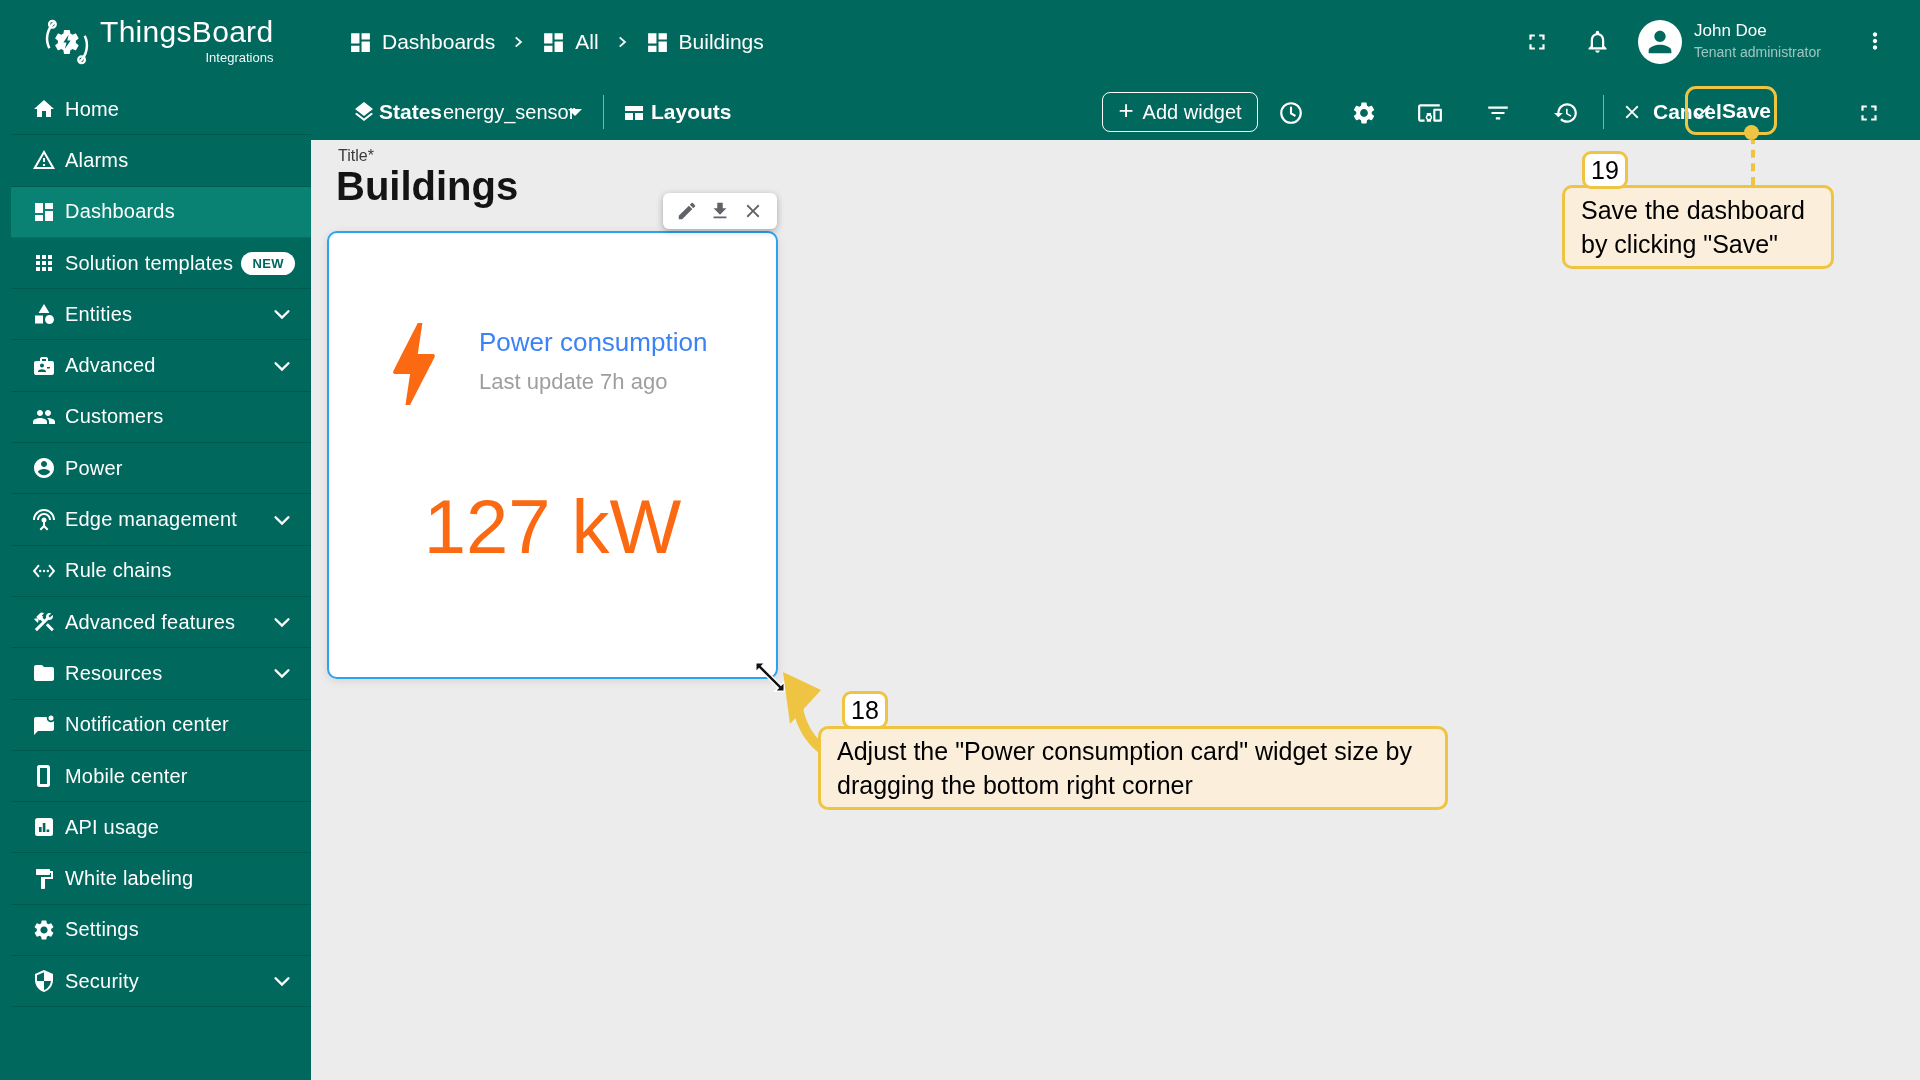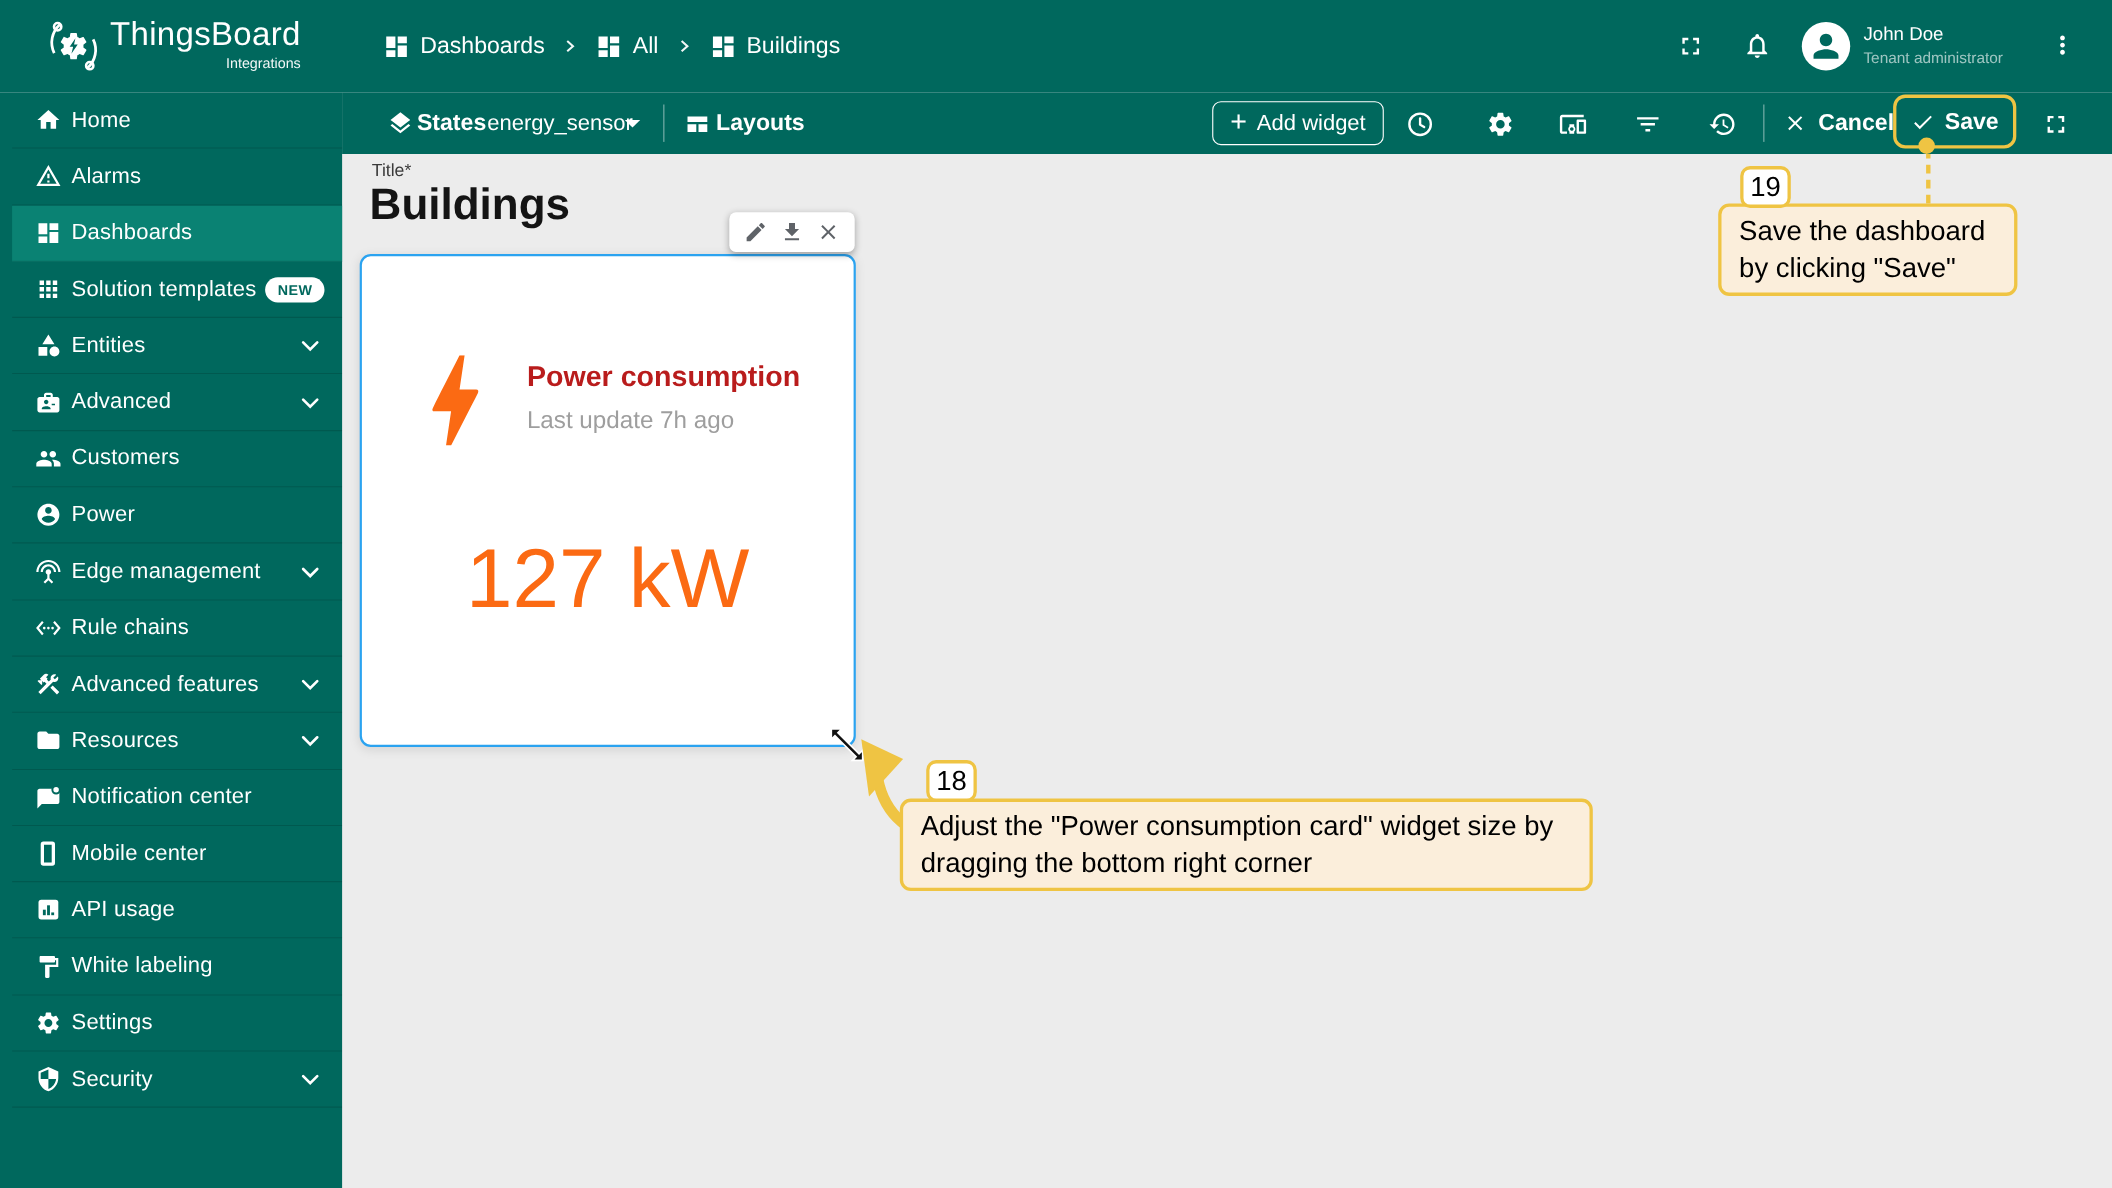--- a/index.html
+++ b/index.html
@@ -41,39 +41,39 @@
   .tb-abs { position:absolute; }
   .tb-text { line-height:56px; font-size:21px; font-weight:bold; }
   .tb-value { line-height:56px; font-size:20px; font-weight:400; cursor:pointer; }
   .tb-divider { position:absolute; top:11px; width:1px; height:34px; background:rgba(255,255,255,.5); }
   .add-widget-btn { position:absolute; left:791px; top:8px; width:156px; height:40px;
                     border:1.5px solid #fff; border-radius:8px; display:flex; align-items:center;
                     justify-content:center; gap:9px; font-size:20px; cursor:pointer; }
   .tb-iconbtn { position:absolute; top:16px; width:24px; height:24px; cursor:pointer; color:#fff; }
   .cancel-btn { position:absolute; left:1310px; top:0; height:56px; display:flex; align-items:center;
                 gap:10px; cursor:pointer; }
-  .save-highlight { position:absolute; left:1410px; top:2px; width:112px; height:49px;
+  .save-highlight { position:absolute; left:1374px; top:2px; width:92px; height:49px;
                     border:3.5px solid #EFC443; border-radius:11px; display:flex; align-items:center;
                     justify-content:center; gap:9px; cursor:pointer; }
 
   
   .main { position:absolute; left:311px; top:140px; right:0; bottom:0; background:#ECECEC; }
   .title-label { position:absolute; left:27px; top:7px; font-size:16px; color:#3a3a3a; }
   .page-title { position:absolute; left:25px; top:24px; font-size:40px; font-weight:bold; color:#141414; }
 
   .widget-toolbar { position:absolute; left:352px; top:53px; width:114px; height:36px; background:#fff;
                     border-radius:6px; box-shadow:0 2px 7px rgba(0,0,0,.3); display:flex; align-items:center;
                     justify-content:space-around; padding:0 8px; z-index:4; }
   .wt-ico { color:#5f6368; cursor:pointer; display:flex; }
 
   .widget-card { position:absolute; left:16px; top:91px; width:451px; height:448px; background:#fff;
                  border:2px solid #2BA3F0; border-radius:10px; box-shadow:0 2px 10px rgba(0,0,0,.10);
                  z-index:2; cursor:move; }
   .bolt { position:absolute; left:58px; top:90px; color:#FB6A13; }
-  .w-title { position:absolute; left:150px; top:94px; font-size:26px; font-weight:bold; color:#b91c1c; }
+  .w-title { position:absolute; left:150px; top:94px; font-size:26px; font-weight:normal; color:#3b82f6; }
   .w-subtitle { position:absolute; left:150px; top:136px; font-size:22px; color:#9E9E9E; }
   .w-value { position:absolute; left:0; top:250px; width:100%; text-align:center; font-size:76px;
              font-weight:500; color:#FB6A13; }
 
   .resize-cursor { position:absolute; left:441px; top:519px; z-index:5; }
 
   
   .tut-arrow { position:absolute; left:448px; top:524px; z-index:6; }
   .callout { position:absolute; background:#FBEEDB; border:3px solid #EFC443; border-radius:10px;
              color:#000; font-size:25px; line-height:34px; padding:5px 16px; z-index:7; }

